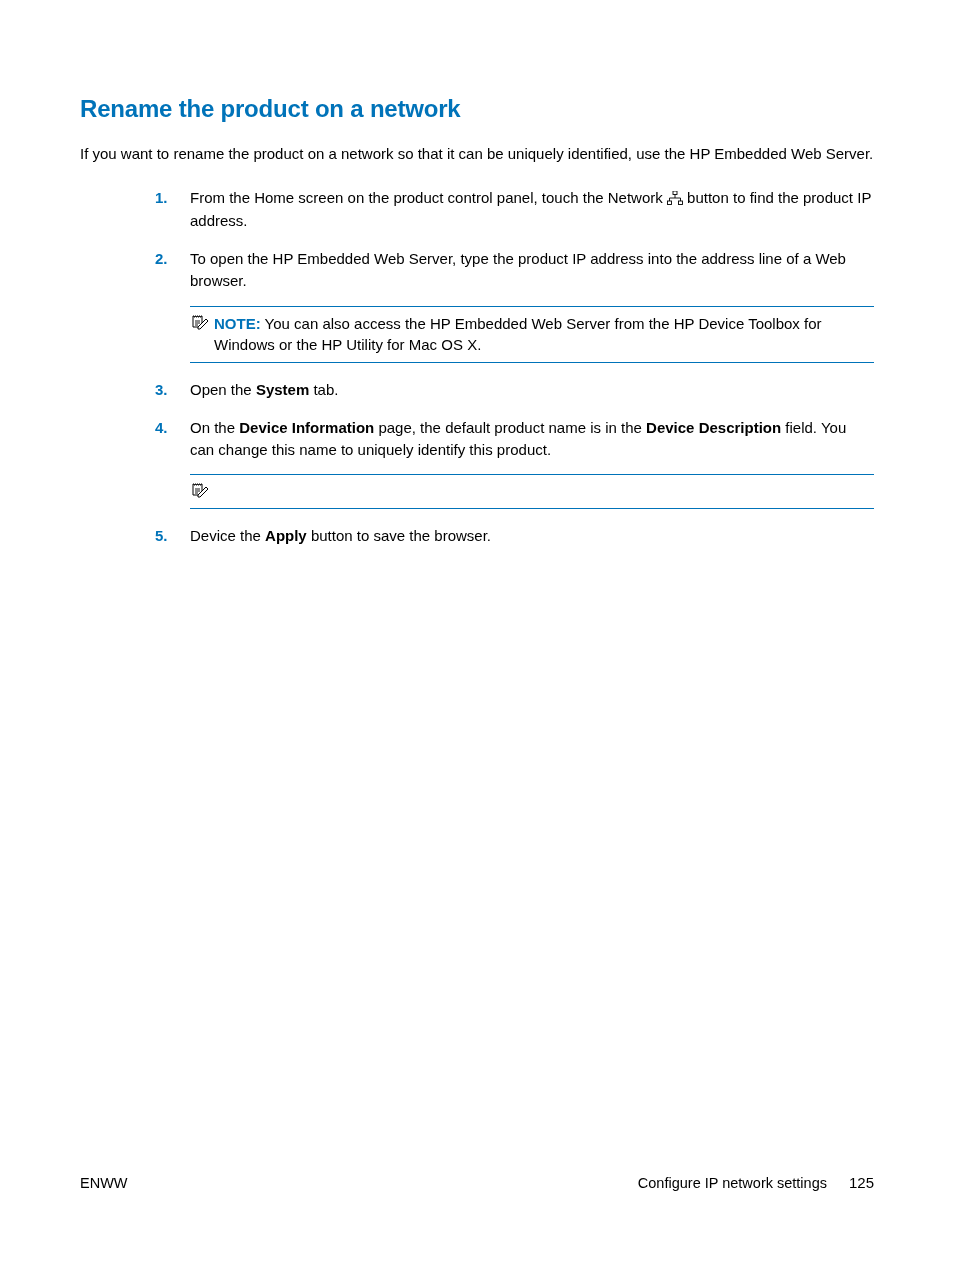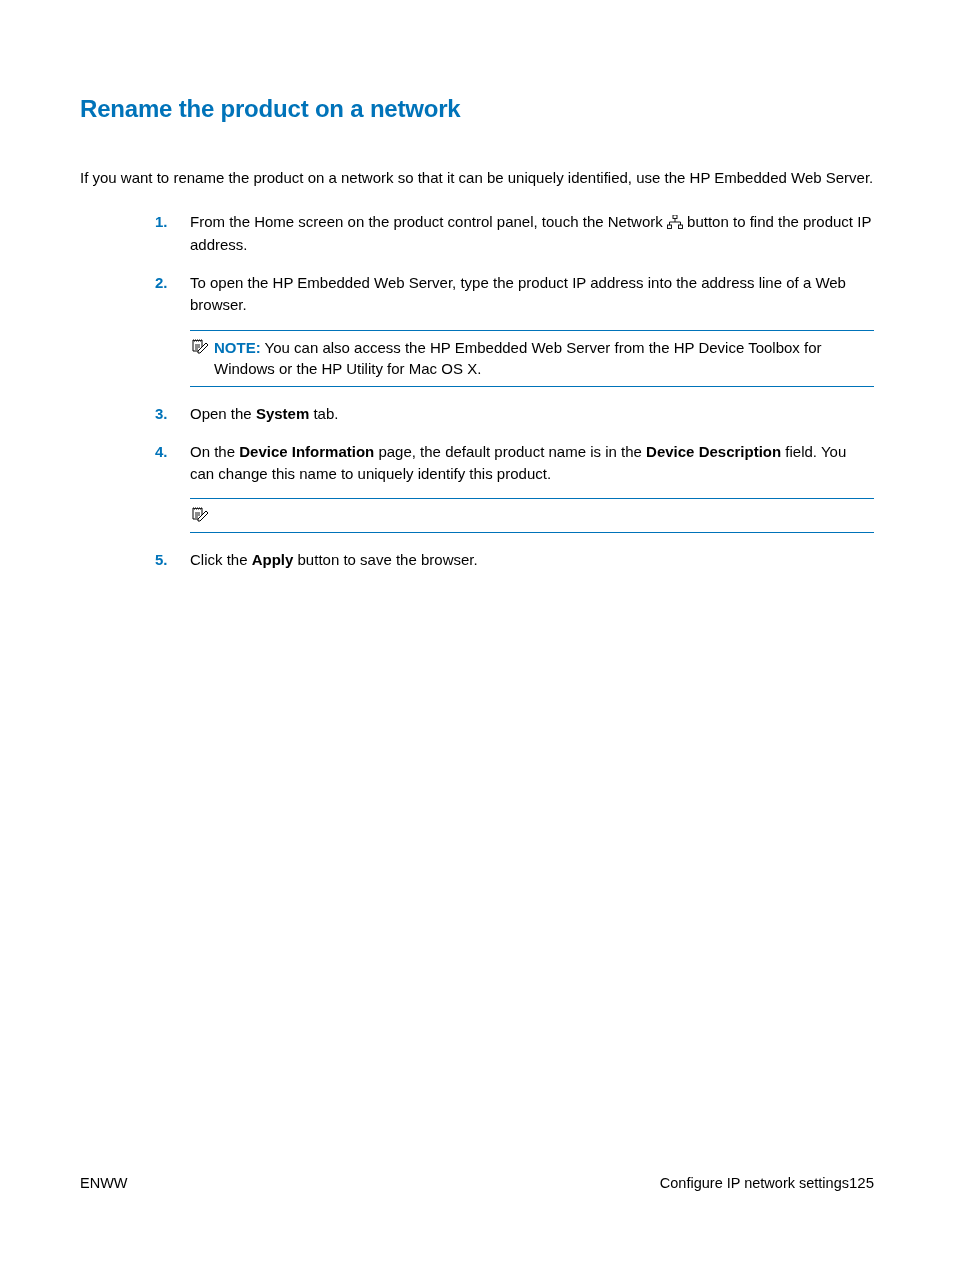--- a/index.html
+++ b/index.html
@@ -17,21 +17,21 @@
       line-height: 1.45;
       color: #000;
     }
     .page-content {
       padding: 92px 80px 0 80px;
     }
     h1 {
       color: #0073b9;
       font-size: 24px;
       font-weight: bold;
-      margin-bottom: 40px;
+      margin-bottom: 16px;
       letter-spacing: -0.2px;
     }
     .intro {
       margin-bottom: 22px;
     }
     ol.steps {
       list-style: none;
       margin-left: 75px;
     }
     ol.steps > li {
@@ -80,20 +80,21 @@
       left: 80px;
       right: 80px;
       display: flex;
       justify-content: space-between;
       align-items: baseline;
       font-size: 14.5px;
     }
     .footer-right {
       display: flex;
       align-items: baseline;
+      gap: 22px;
       justify-content: flex-end;
     }
     .page-number {
       font-size: 15px;
     }
   </style>
 </head>
 <body>
 
 <div class="page-content">
@@ -144,21 +145,21 @@
             <path d="M 3 4 L 3 2 L 4 2 L 4 3 L 5 3 L 5 2 L 6 2 L 6 3 L 7 3 L 7 2 L 8 2 L 8 3 L 9 3 L 9 2 L 10 2 L 10 3 L 11 3 L 11 2 L 12 2 L 12 4 L 12 13 L 3 13 Z" fill="none" stroke="#000" stroke-width="1"></path>
             <path d="M 5 7 L 10 7 M 5 9 L 10 9 M 5 11 L 8 11" stroke="#000" stroke-width="0.9"></path>
             <path d="M 13 8 L 16 5 L 18 7 L 10 15 L 8 15 L 8 13 Z" fill="#fff" stroke="#000" stroke-width="1"></path>
           </svg>
         </span>
       </div>
     </li>
 
     <li>
       <span class="num">5.</span>
-      <span><span>Click the </span><strong>Apply</strong><span> button to save the browser.</span></span>
+      <span><span>Device the </span><strong>Apply</strong><span> button to save the browser.</span></span>
     </li>
   </ol>
 </div>
 
 <div class="footer">
   <span>ENWW</span>
   <span class="footer-right">
     <span>Configure IP network settings</span>
     <span class="page-number">125</span>
   </span>

